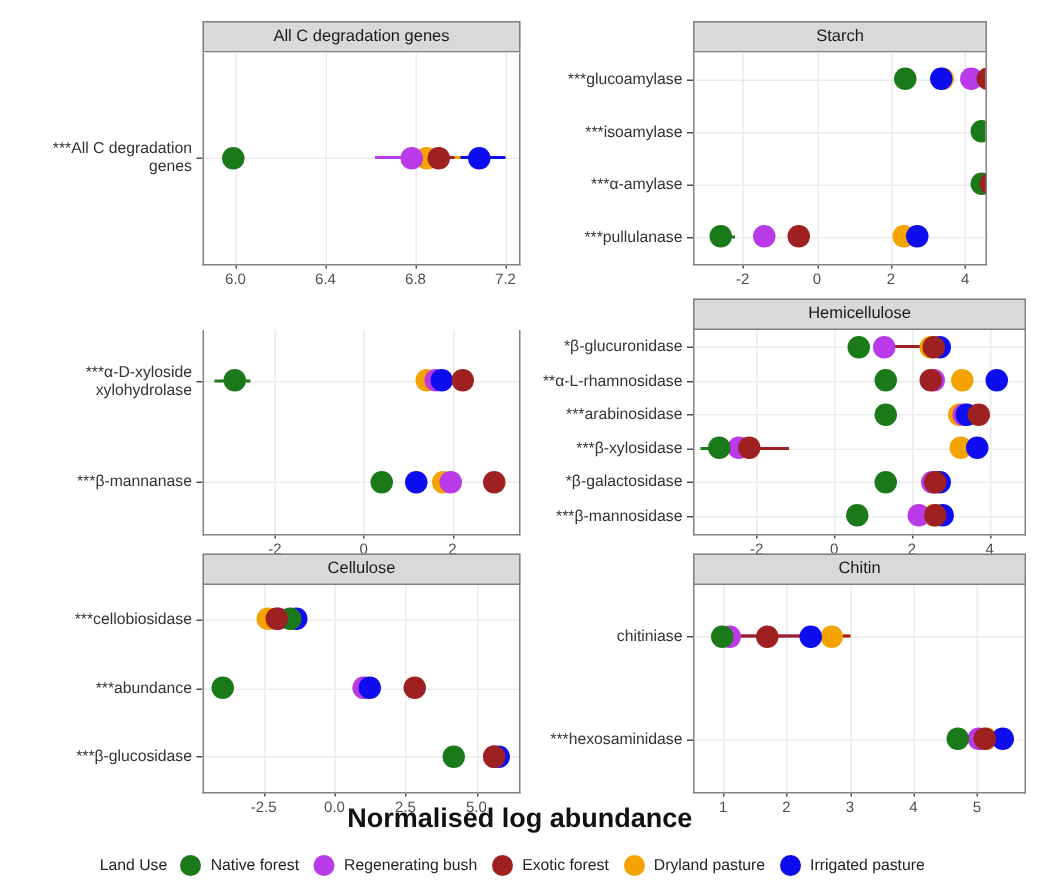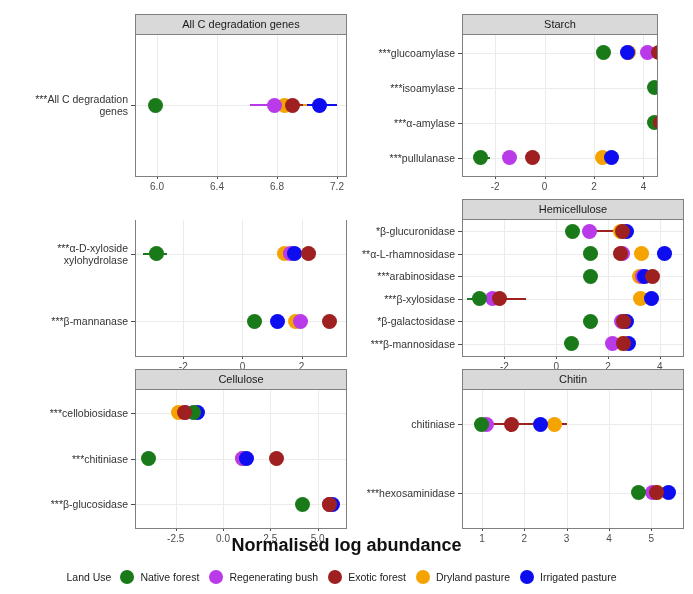--- a/index.html
+++ b/index.html
@@ -233,21 +233,21 @@
     <div class="xtick" style="left: 175.73px; top: 533px;">-2.5</div>
     <div class="tickmark" style="left: 223.027px; top: 527px;"></div>
     <div class="xtick" style="left: 223.027px; top: 533px;">0.0</div>
     <div class="tickmark" style="left: 270.324px; top: 527px;"></div>
     <div class="xtick" style="left: 270.324px; top: 533px;">2.5</div>
     <div class="tickmark" style="left: 317.622px; top: 527px;"></div>
     <div class="xtick" style="left: 317.622px; top: 533px;">5.0</div>
     <div class="ytickmark" style="left: 131px; top: 412.833px;"></div>
     <div class="ylab" style="right: 565px; top: 406.833px;">***cellobiosidase</div>
     <div class="ytickmark" style="left: 131px; top: 458.5px;"></div>
-    <div class="ylab" style="right: 565px; top: 452.5px;">***chitiniase</div>
+    <div class="ylab" style="right: 565px; top: 452.5px;">***abundance</div>
     <div class="ytickmark" style="left: 131px; top: 504.167px;"></div>
     <div class="ylab" style="right: 565px; top: 498.167px; margin-left: 28px;">***β-glucosidase</div>
     <div class="panel" style="left: 135px; top: 369px; width: 212px; height: 160px;">
       <div class="strip">
         <span class="strip-text">Cellulose</span>
       </div>
       <div class="plot">
         <div class="vgrid" style="left: 39.7297px;"></div>
         <div class="vgrid" style="left: 87.027px;"></div>
         <div class="vgrid" style="left: 134.324px;"></div>

